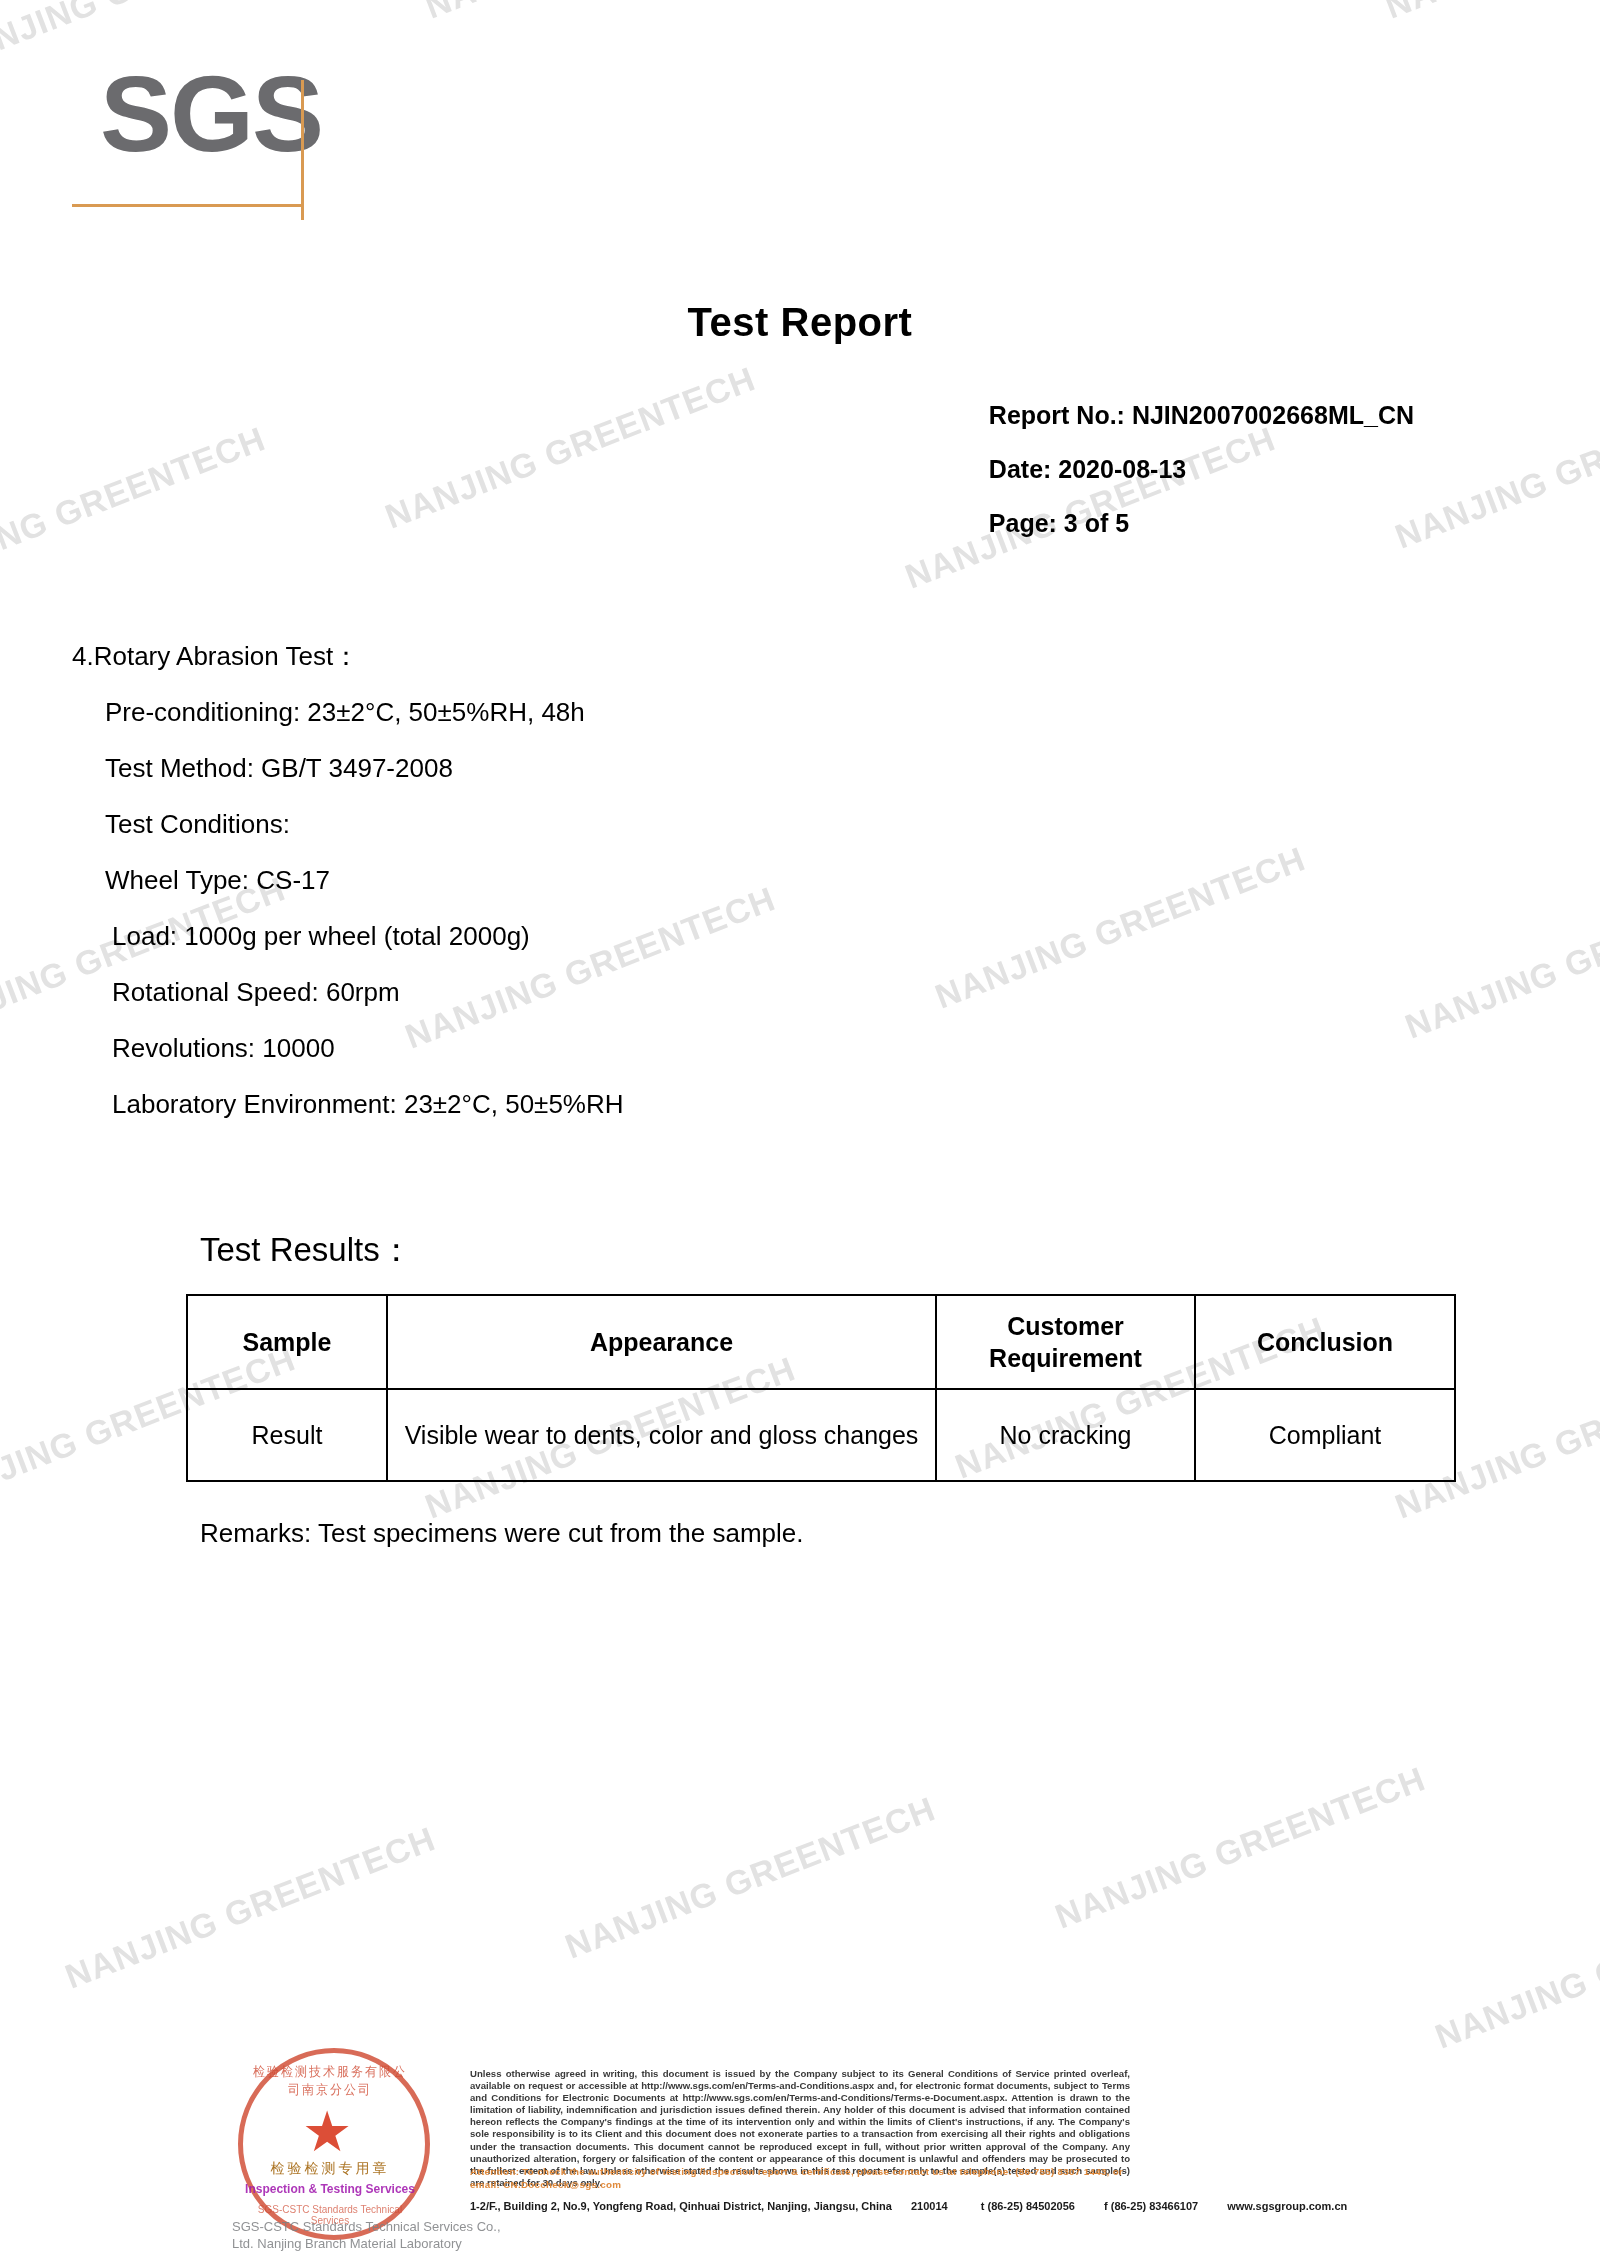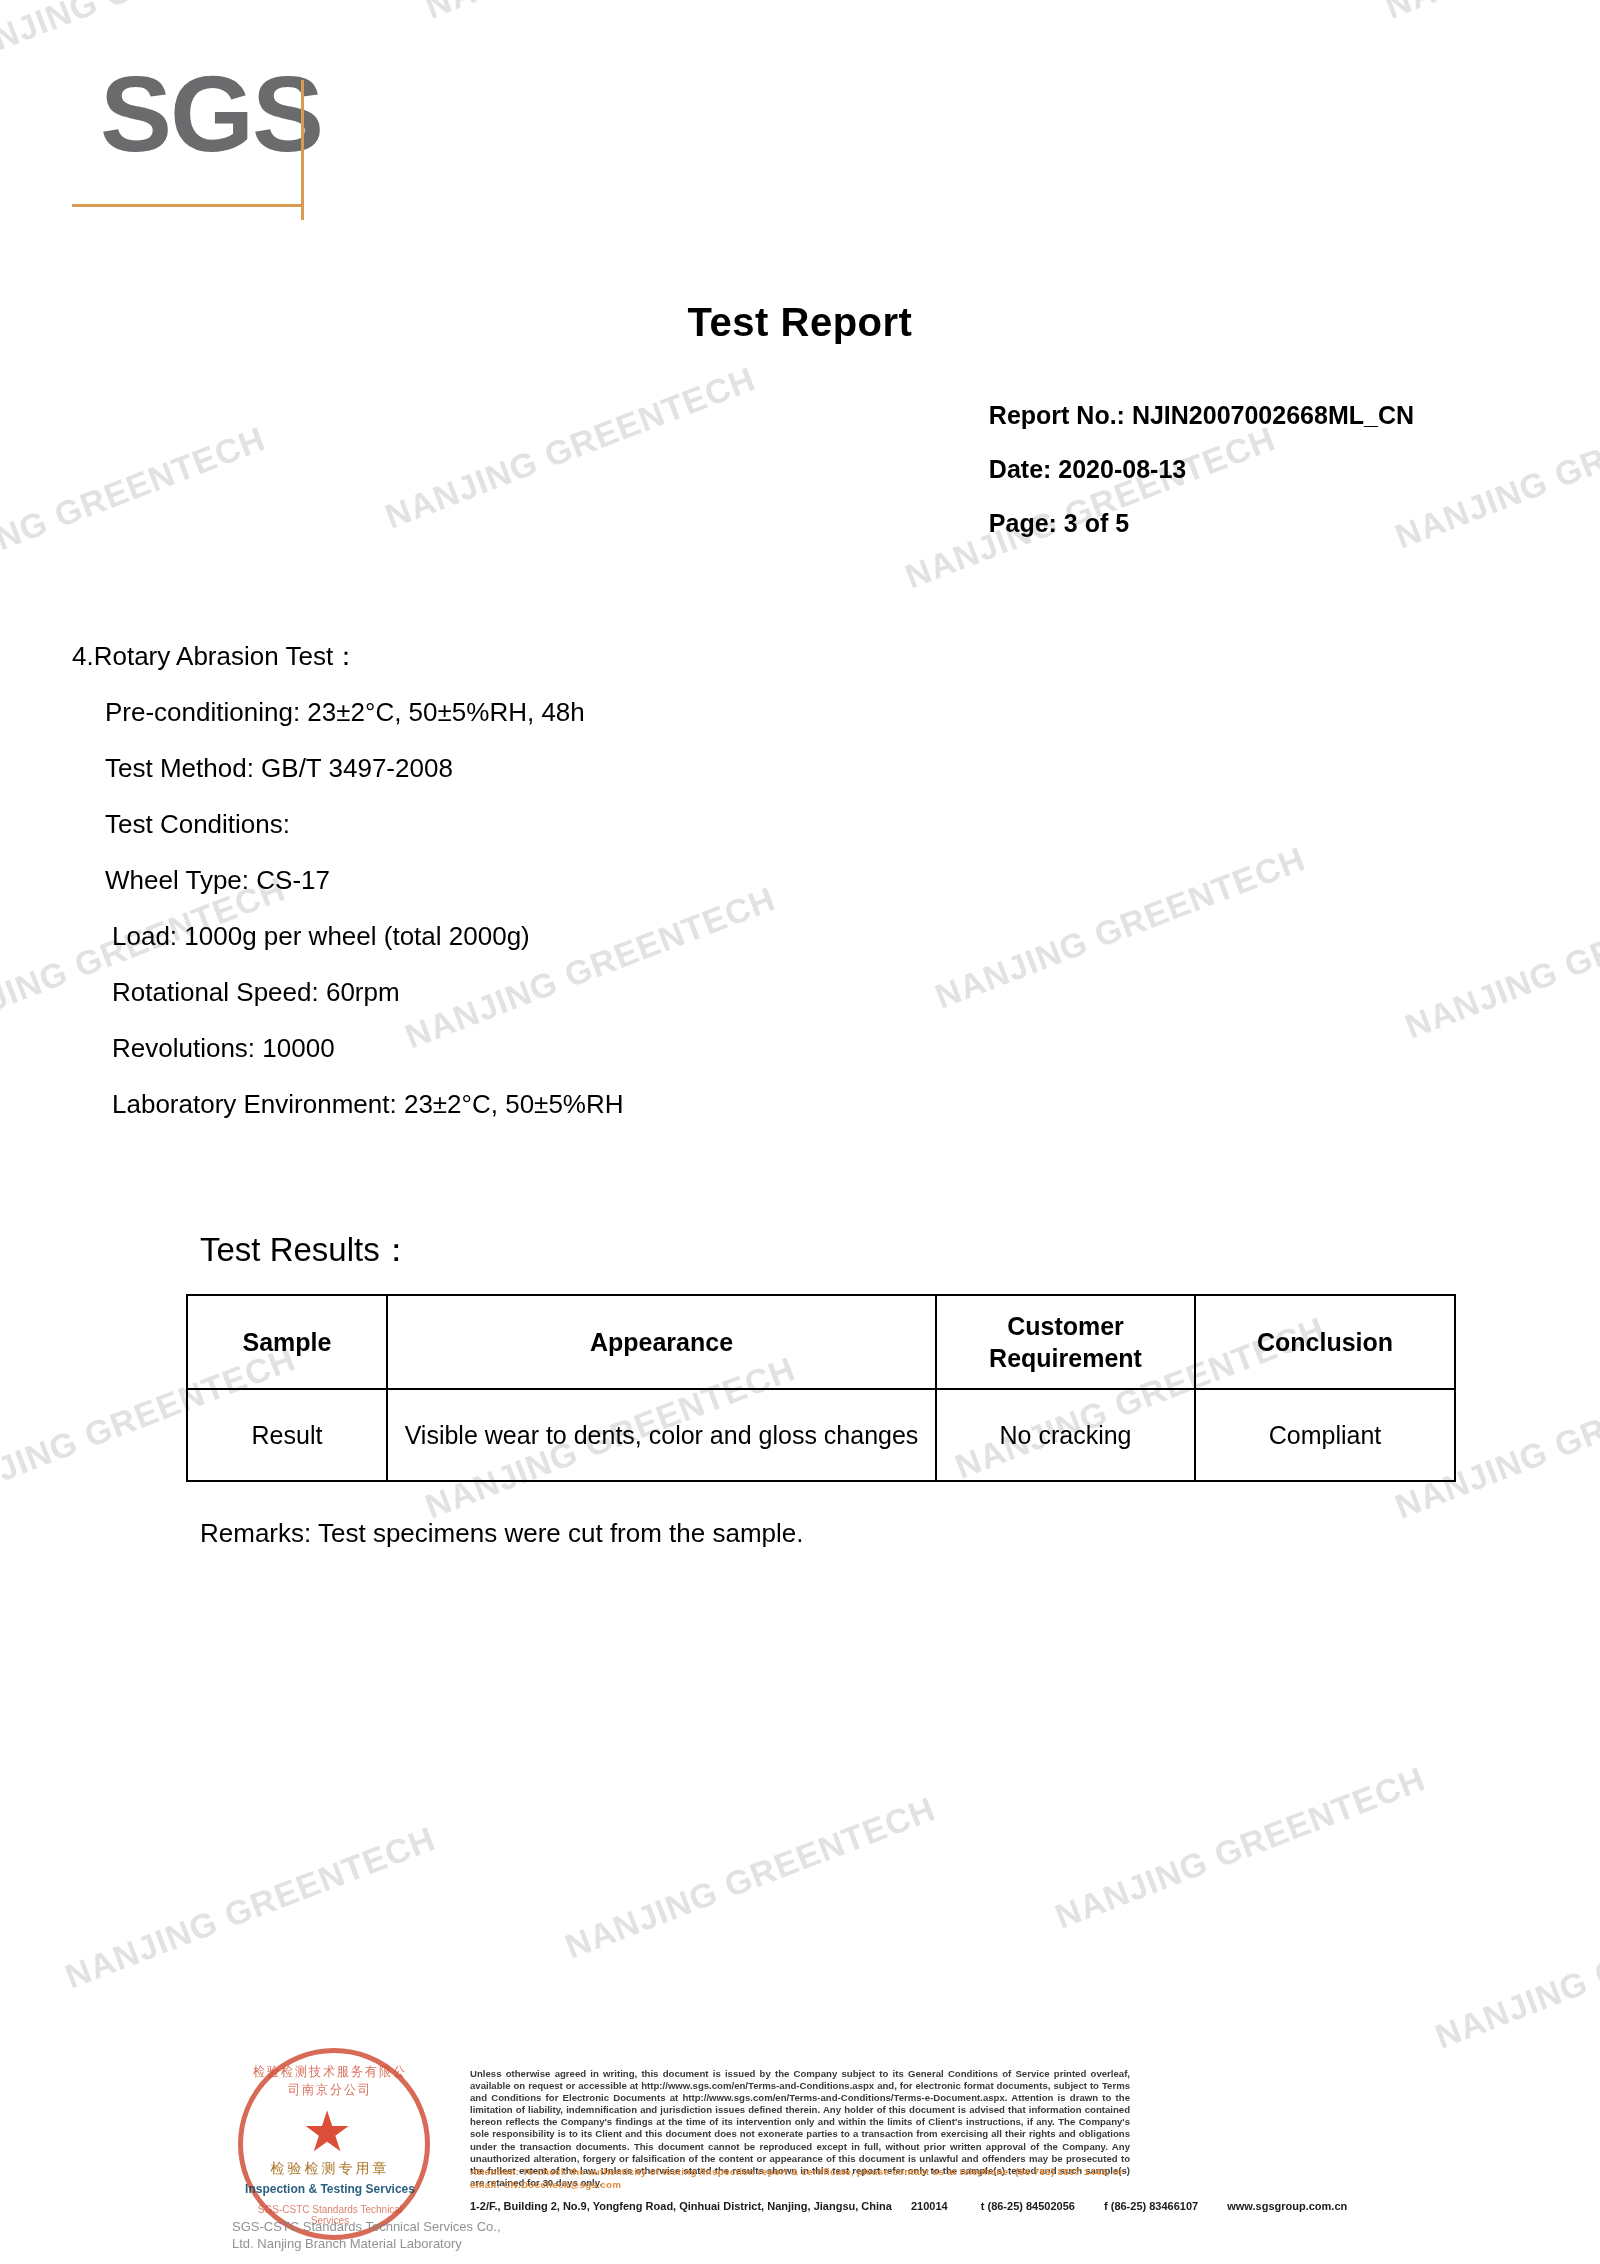--- a/index.html
+++ b/index.html
@@ -217,21 +217,21 @@
     letter-spacing: 3px;
   }
   .seal-en {
     position: absolute;
     left: 6px;
     top: 134px;
     width: 172px;
     text-align: center;
     font-size: 12px;
     font-weight: 700;
-    color: #0c4a6e;
+    color: #a21caf;
     opacity: 0.88;
   }
   .seal-btm {
     position: absolute;
     left: 2px;
     top: 156px;
     width: 180px;
     text-align: center;
     font-size: 10px;
     color: #cf4a32;

